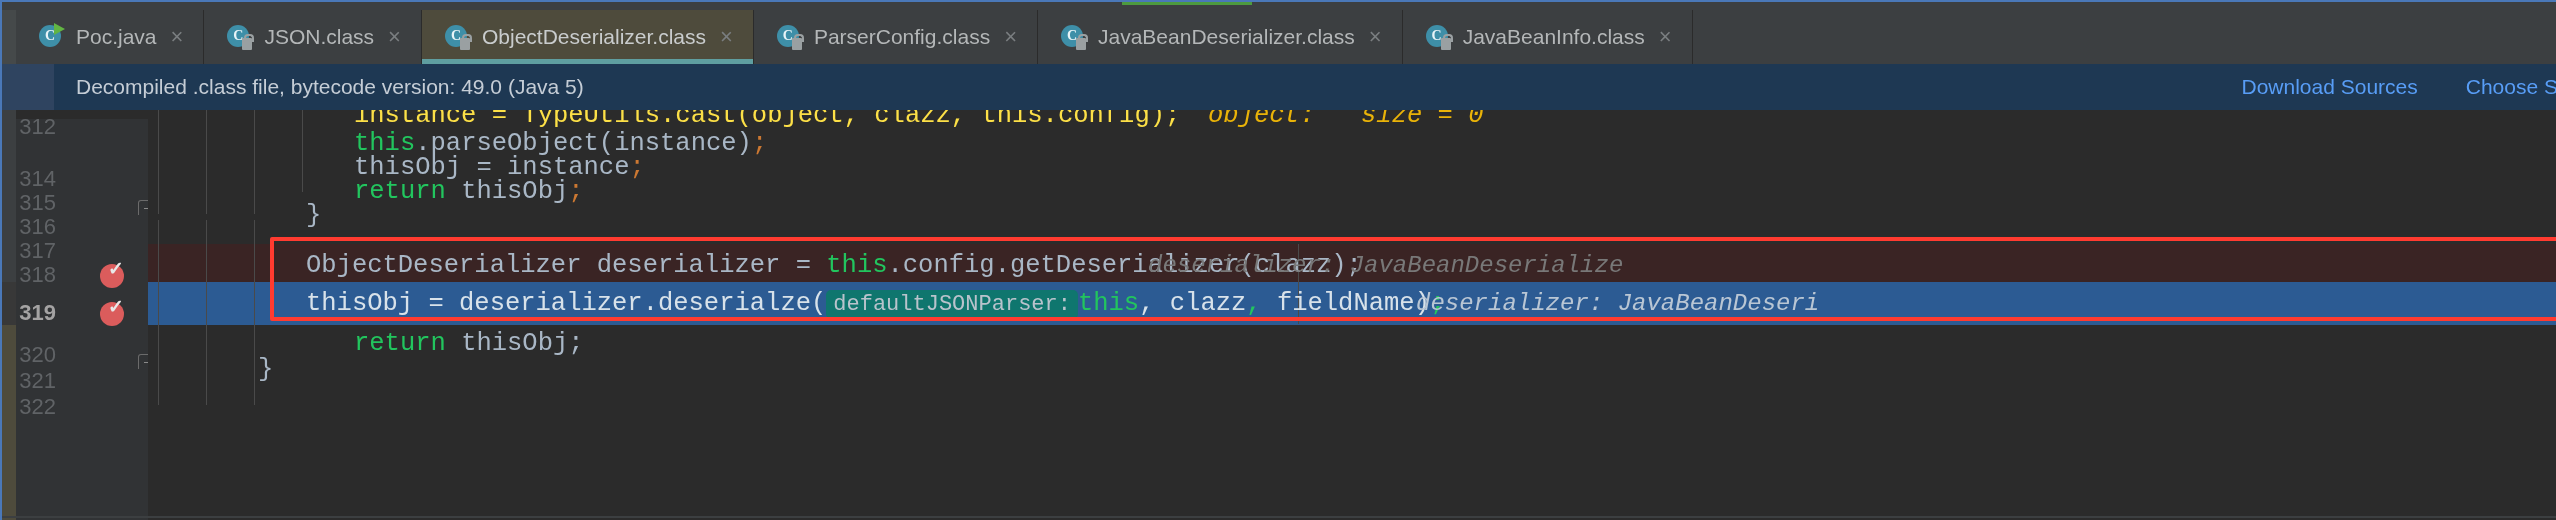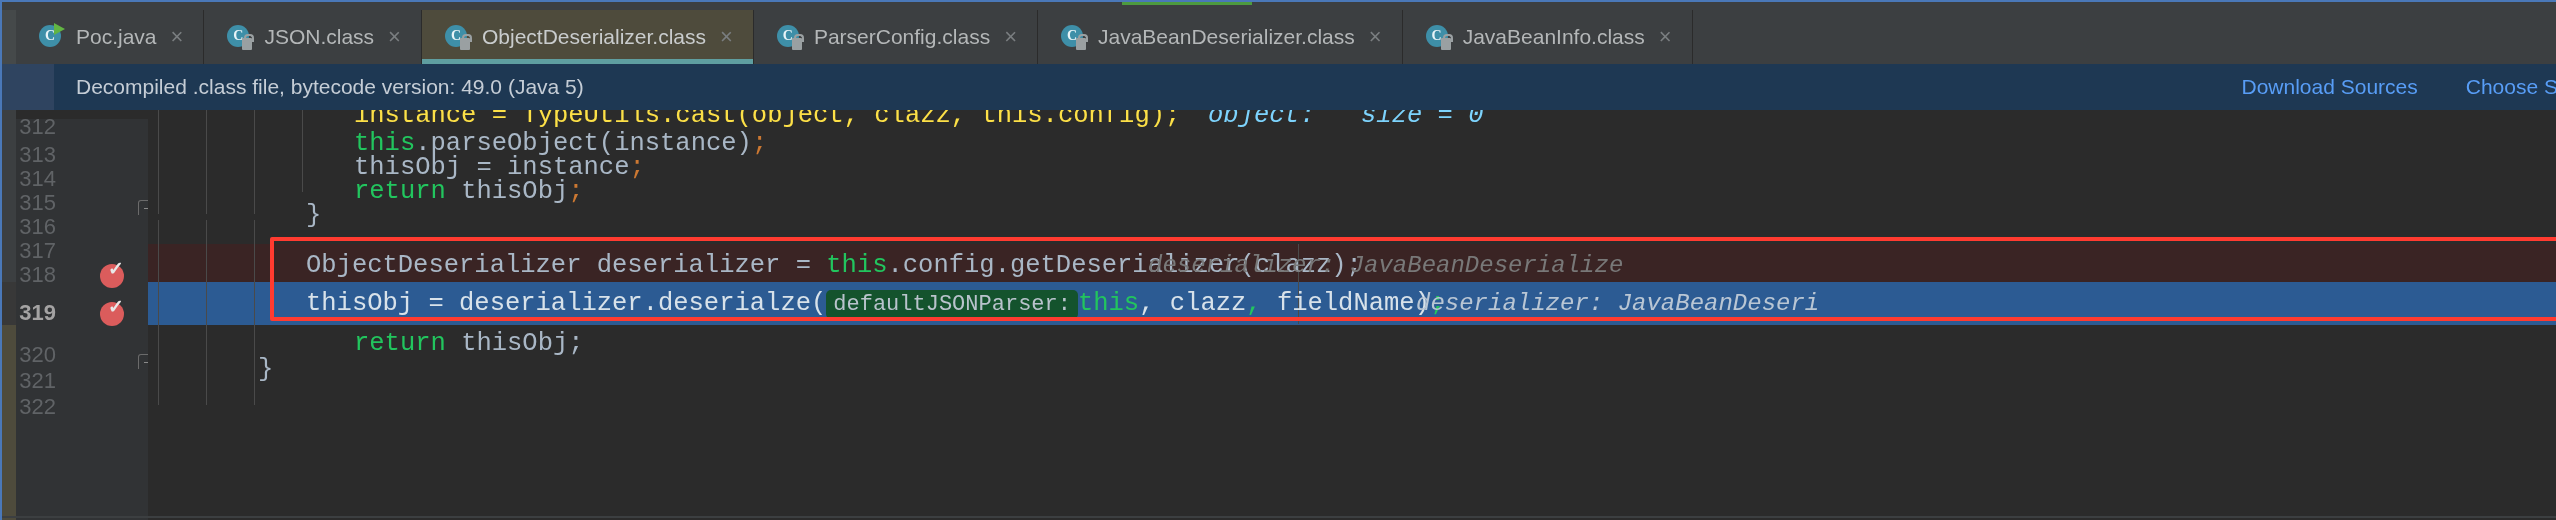--- a/index.html
+++ b/index.html
@@ -100,21 +100,21 @@
   
   .code { position:absolute; left:0; height:43px; line-height:43px; white-space:pre;
           font-family:"Liberation Mono", monospace; font-size:25.5px;
           letter-spacing:0px; color:#a9b7c6; }
   .kw   { color:#22c55e; }
   .punc { color:#cc7832; }
   .plain{ color:#a9b7c6; }
   .hint { color:#787878; font-style:italic; }
   .pchip{ background:#4a4f57; color:#9a9da0; border-radius:5px; padding:2px 7px;
           font-style:normal; font-size:22px; }
-  .exec .pchip { background:#14532d; color:#b9c3cc; }
+  .exec .pchip { background:#0f766e; color:#b9c3cc; }
 
   
   .annot { position:absolute; border:4px solid #ff3b30; border-radius:2px;
            pointer-events:none; }
 
   
   .bottomline { position:absolute; left:0; bottom:0; width:2556px; height:2px;
                 background:#3c3f41; }
 </style>
 </head>
@@ -200,23 +200,20 @@
 
     <div class="ed-leftbar">
       <div class="mark" style="top:180px;height:230px;"></div>
     </div>
 
     <div class="gutbg cur" style="top:172px;"></div>
 
     <div class="gutter">
       <div class="row" style="top:-14px;">
           <span class="lnum">312</span>
-        </div>
-      <div class="row" style="top:14px;">
-          <span class="lnum">313</span>
         </div>
       <div class="row" style="top:38px;">
           <span class="lnum">314</span>
         </div>
       <div class="row" style="top:62px;">
           <span class="lnum">315</span>
         </div>
       <div class="row" style="top:86px;">
           <span class="lnum">316</span>
         </div>
@@ -270,21 +267,21 @@
       <div class="iguide" style="left:10px;  top:-14px; height:118px;"></div>
       <div class="iguide" style="left:58px;  top:-14px; height:118px;"></div>
       <div class="iguide" style="left:106px; top:-14px; height:118px;"></div>
       <div class="iguide" style="left:154px; top:-14px; height:96px;"></div>
       <div class="iguide" style="left:10px;  top:110px; height:185px;"></div>
       <div class="iguide" style="left:58px;  top:110px; height:185px;"></div>
       <div class="iguide" style="left:106px; top:110px; height:185px;"></div>
       <div class="iguide" style="left:1150px;top:134px; height:80px;"></div>
 
       <div class="code" style="top:-16px; left:206px; color:#fde047;"><span>instance = TypeUtils.cast(object, clazz, this.config);</span></div>
-      <div class="code" style="top:-16px; left:1060px; color:#7dd3fc; font-style:italic;"><span>object:   size = 0</span></div>
+      <div class="code" style="top:-16px; left:1060px; color:#eab308; font-style:italic;"><span>object:   size = 0</span></div>
 
       <div class="code" style="top:12px; left:206px;"><span class="kw">this</span><span class="plain">.parseObject(instance)</span><span class="punc">;</span></div>
 
       <div class="code" style="top:36px; left:206px;"><span class="plain">thisObj = instance</span><span class="punc">;</span></div>
 
       <div class="code" style="top:60px; left:206px;"><span class="kw">return</span><span class="plain"> thisObj</span><span class="punc">;</span></div>
 
       <div class="code" style="top:84px; left:158px;"><span class="plain">}</span></div>
 
       <div class="code" style="top:134px; left:158px;"><span class="plain">ObjectDeserializer deserializer = </span><span class="kw">this</span><span class="plain">.config.getDeserializer(clazz);</span></div>

